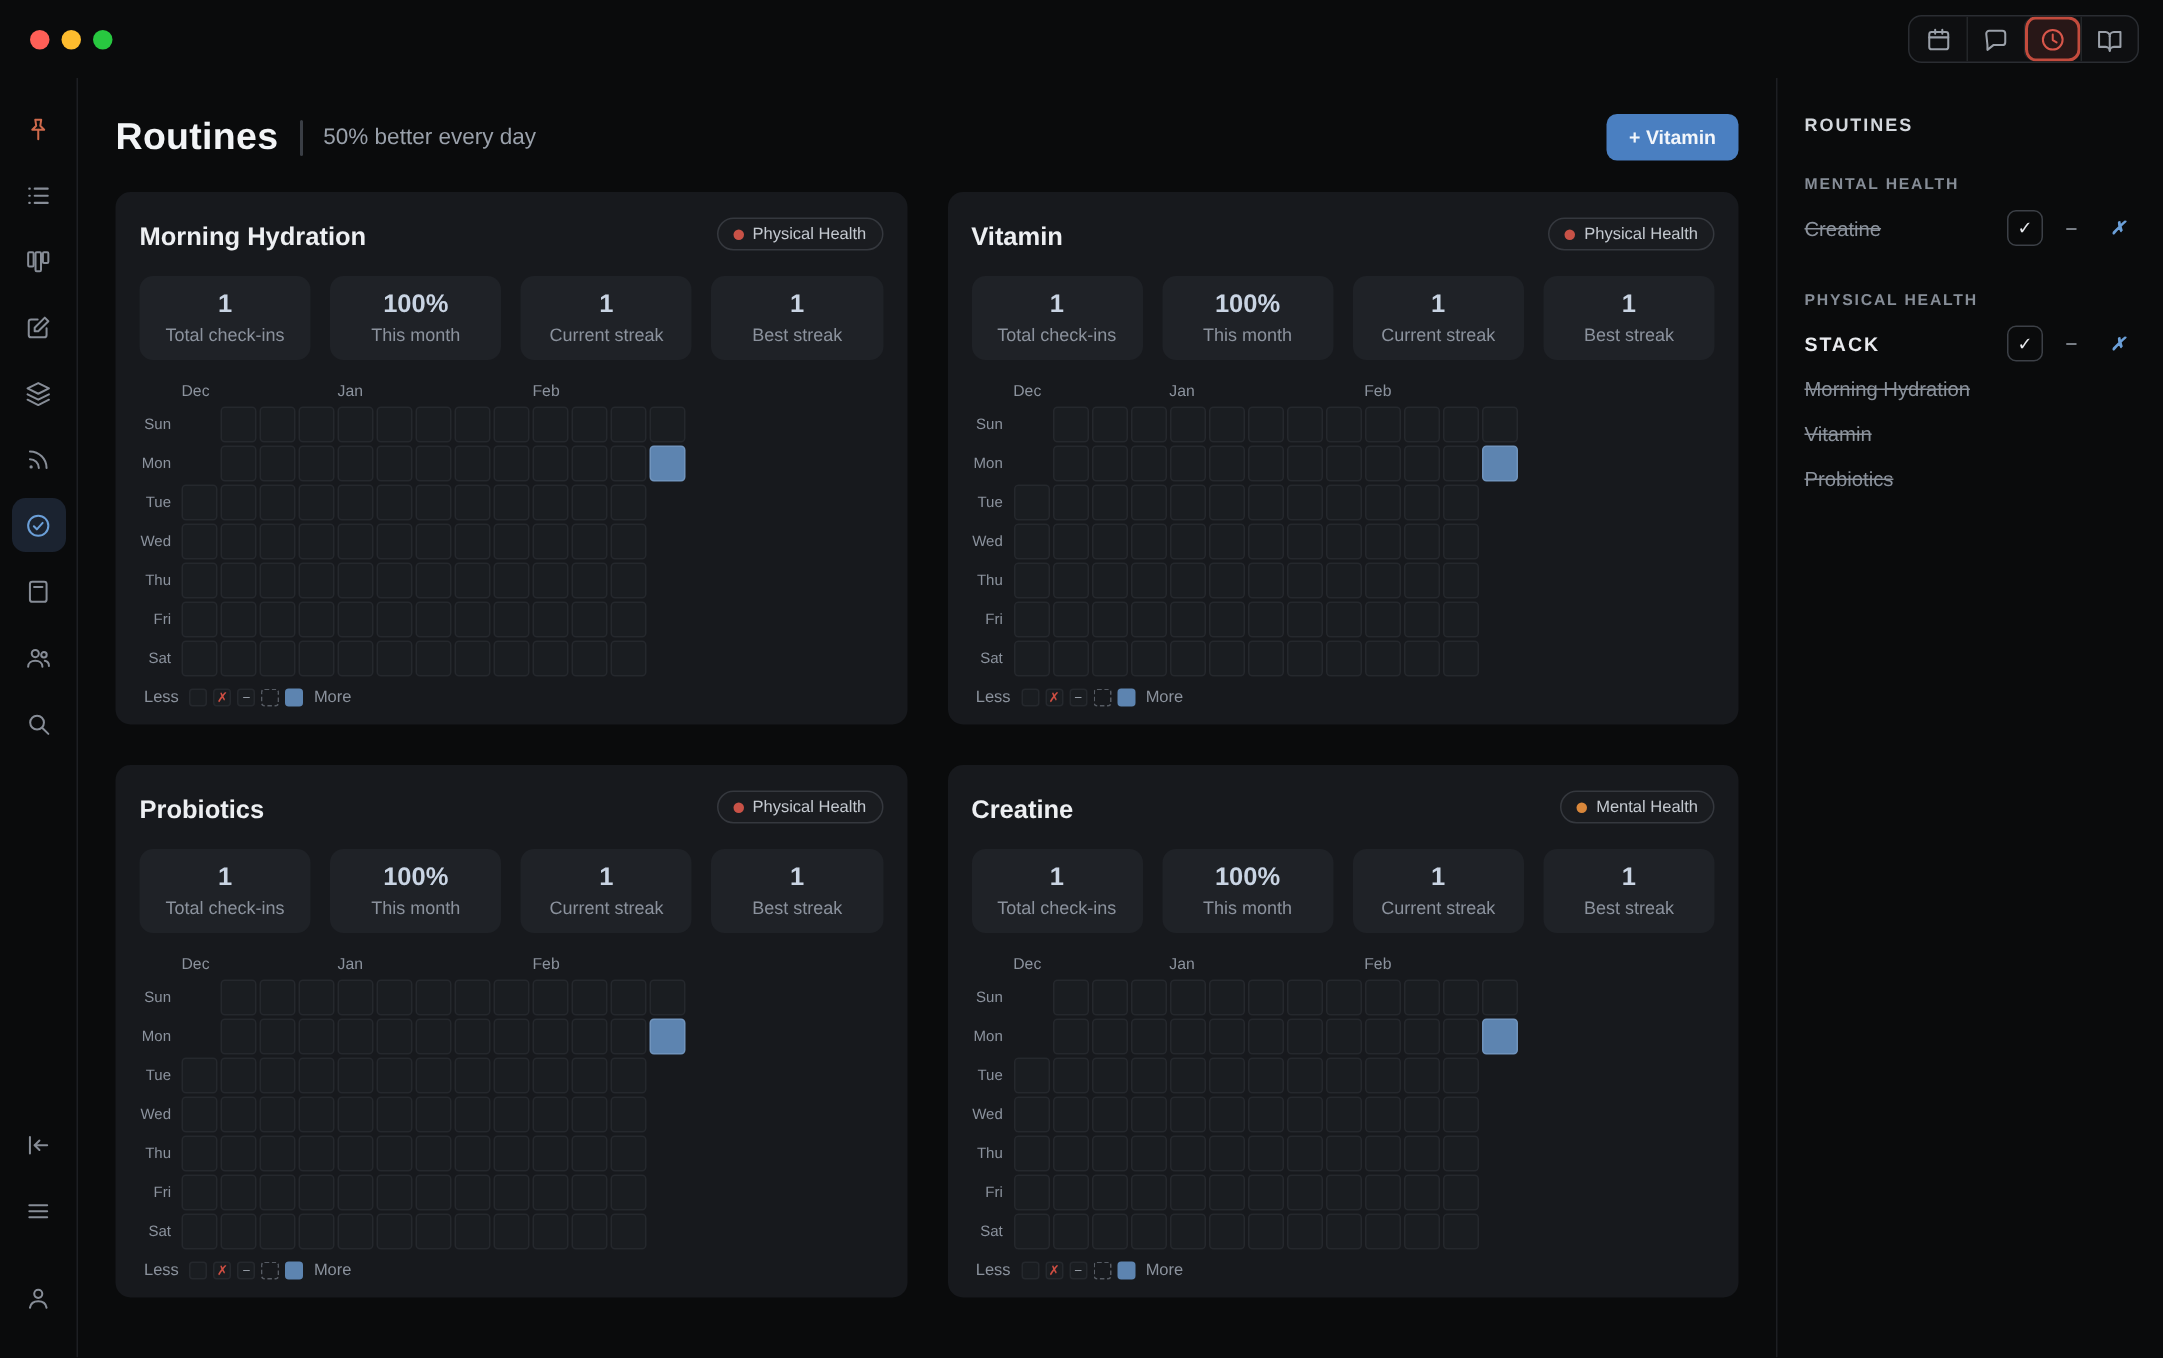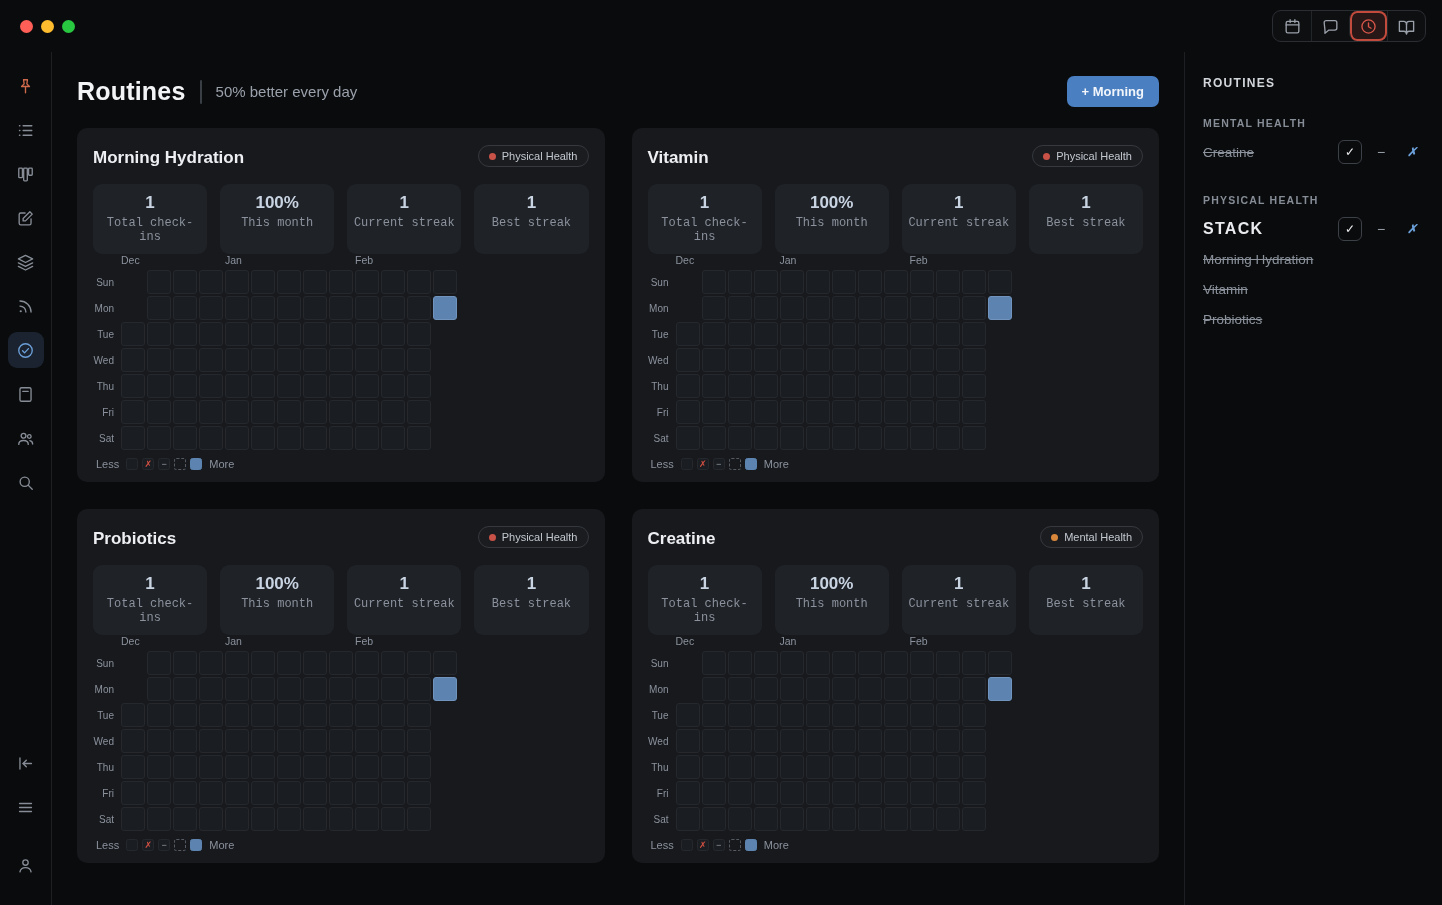--- a/index.html
+++ b/index.html
@@ -44,23 +44,23 @@
   .cards { display:grid; grid-template-columns:1fr 1fr; gap:27px; margin-top:21px; }
   .card { background:#17191d; border-radius:10px; padding:17px 16px 12px; }
   .card-head { display:flex; align-items:flex-start; justify-content:space-between; }
   .card-title { font-size:17px; font-weight:700; color:#edeff2; padding-top:3px; }
   .badge { display:flex; align-items:center; gap:6px; border:1px solid #35383e; border-radius:999px;
     padding:4px 10px; font-size:11px; color:#c4c9d0; background:#1a1c20; }
   .badge-dot { width:7px; height:7px; border-radius:50%; display:inline-block; }
   .stats { display:flex; gap:13px; margin-top:16px; }
   .stat { flex:1; background:#1f2227; border-radius:9px; text-align:center; padding:9px 4px 10px; }
   .stat-value { font-size:17px; font-weight:700; color:#c9d4e3; }
-  .stat-label { font-size:12px; color:#8b929d; margin-top:3px;font-family:Liberation Mono, monospace; }
+  .stat-label { font-size:12px; color:#8b929d; margin-top:3px; }
   
-  .heatmap { }
+  .heatmap { margin-top:15px; }
   .hm-months { position:relative; height:16px; font-size:10.5px; color:#8b929d; }
   .hm-month { position:absolute; top:0; }
   .hm-row { display:flex; align-items:center; margin-bottom:2px; }
   .hm-day { width:28px; padding-right:7px; text-align:right; font-size:10px; color:#8b929d; flex:none; }
   .hm-cell { width:24px; height:24px; border-radius:3px; background:#1a1d21;
     border:1px solid #25282d; margin-right:2px; flex:none; cursor:pointer; }
   .hm-cell.hidden { visibility:hidden; }
   .hm-cell.checked { background:#5d84b0; border-color:#7094bd; }
   .hm-legend { display:flex; align-items:center; gap:4px; margin-top:8px;
     font-size:11px; color:#8b929d; }
@@ -73,21 +73,21 @@
   .lg-box.done { background:#5d84b0; border-color:#5d84b0; }
   
   .rpanel { position:absolute; top:52px; left:1184px; right:0; bottom:0;
     border-left:1px solid #1d1f23; padding:24px 18px; }
   .rp-title { font-size:12px; font-weight:700; letter-spacing:1.3px; color:#d3d7dc; }
   .rp-section { margin-top:27px; }
   .rp-header { font-size:10.5px; font-weight:700; letter-spacing:1.2px; color:#868d97; margin-bottom:8px; }
   .rp-row { display:flex; align-items:center; justify-content:space-between; min-height:30px; }
   .rp-label-item { font-size:13.5px; color:#8b929c; cursor:pointer; }
   .rp-label-item.struck { text-decoration:line-through; }
-  .rp-label-stack { font-size:16px; font-weight:700; letter-spacing:1.3px; color:#e9ebef; cursor:pointer; }
+  .rp-label-stack { font-size:13px; font-weight:700; letter-spacing:1.3px; color:#e9ebef; cursor:pointer; }
   .rp-controls { display:flex; gap:7px; }
   .rp-btn { width:24px; height:24px; border-radius:6px; display:flex; align-items:center;
     justify-content:center; font-size:12px; cursor:pointer; }
   .rp-btn.check { border:1px solid #3c4047; color:#e8eaee; }
   .rp-btn.minus { color:#9aa1ab; font-size:14px; }
   .rp-btn.x { color:#6b9fd8; font-style:italic; font-weight:700; }
 </style>
 </head>
 <body>
 
@@ -254,21 +254,21 @@
         </span>
       </div>
     </div>
 </div>
 
 <div class="main">
   <div class="main-header">
     <span class="page-title">Routines</span>
     <span class="title-divider"></span>
     <span class="subtitle">50% better every day</span>
-    <button class="add-btn">+ Morning</button>
+    <button class="add-btn">+ Vitamin</button>
   </div>
   <div class="cards">
       <div class="card">
         <div class="card-head">
           <div class="card-title">Morning Hydration</div>
           <div class="badge">
             <span class="badge-dot" style="background: rgb(200, 82, 71);"></span>
             <span>Physical Health</span>
           </div>
         </div>

